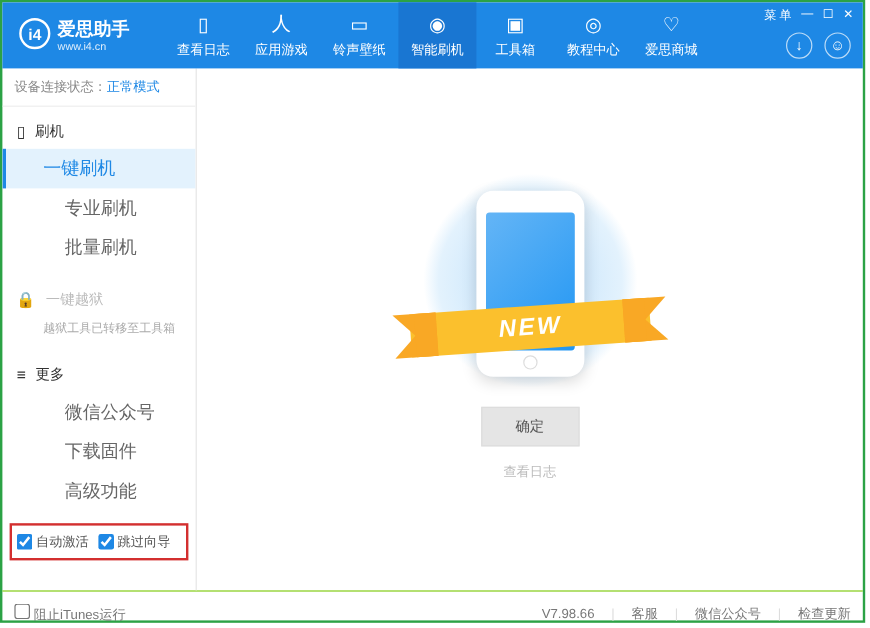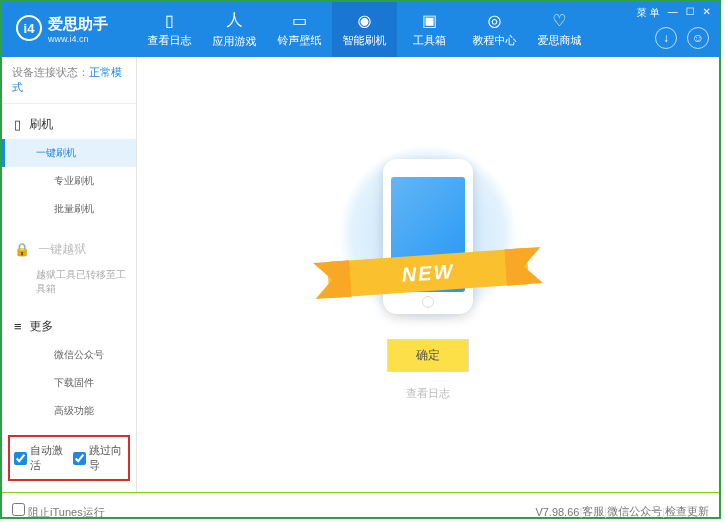--- a/index.html
+++ b/index.html
@@ -14,51 +14,51 @@
 .nav{display:flex;height:100%}
 .nav-item{width:65px;display:flex;flex-direction:column;align-items:center;justify-content:center;cursor:pointer;font-size:11px}
 .nav-item.active{background:#1976D2}
 .nav-icon{font-size:16px;margin-bottom:3px}
 .win-controls{position:absolute;right:0;top:0;display:flex;gap:8px;padding:4px 8px;font-size:10px;color:#fff}
 .win-controls span{cursor:pointer}
 .right-icons{position:absolute;right:10px;bottom:8px;display:flex;gap:10px}
 .circ-btn{width:22px;height:22px;border:1.5px solid rgba(255,255,255,.7);border-radius:50%;display:flex;align-items:center;justify-content:center;cursor:pointer;font-size:12px}
 
 .body{display:flex;height:calc(100% - 55px - 25px)}
-.sidebar{width:135px;border-right:1px solid #e5e5e5;font-size:12px;color:#555;overflow:hidden}
+.sidebar{width:162px;border-right:1px solid #e5e5e5;font-size:12px;color:#555;overflow:hidden}
 .conn-status{padding:8px 10px;font-size:11px;color:#888;border-bottom:1px solid #eee}
 .conn-status .val{color:#1E88E5}
 .side-sec{padding:6px 0}
 .side-head{display:flex;align-items:center;padding:6px 12px;color:#333;font-size:12px}
 .side-head .ic{margin-right:8px;font-size:13px}
-.side-item{padding:7px 10px 7px 52px;cursor:pointer;color:#666;font-size:10px}
+.side-item{padding:7px 10px 7px 52px;cursor:pointer;color:#666;font-size:15px}
 .side-item.active{background:#E3F2FD;color:#1E88E5;border-left:3px solid #1E88E5;padding-left:31px}
 .side-note{font-size:10px;color:#aaa;padding:4px 10px 4px 34px;line-height:1.4}
 .lock-head{color:#bbb}
 .red-box{border:2px solid #D32F2F;margin:4px 6px;padding:6px 4px;display:flex;gap:8px;font-size:11px}
 .red-box label{display:flex;align-items:center;gap:3px;color:#555}
 .red-box input{accent-color:#1E88E5}
 
 .main{flex:1;display:flex;flex-direction:column;align-items:center;justify-content:center;position:relative}
 .phone-img{width:150px;height:170px;position:relative;margin-bottom:20px}
 .halo{position:absolute;width:180px;height:180px;border-radius:50%;background:radial-gradient(circle,#BBDEFB 0%,#E3F2FD 60%,transparent 70%);left:-15px;top:-5px}
 .phone{position:absolute;left:30px;top:10px;width:90px;height:155px;background:#fff;border-radius:14px;box-shadow:0 4px 12px rgba(0,0,0,.15)}
 .phone-screen{position:absolute;left:8px;top:18px;right:8px;bottom:22px;background:linear-gradient(135deg,#64B5F6,#2196F3);border-radius:3px}
 .phone-home{position:absolute;bottom:6px;left:50%;transform:translateX(-50%);width:12px;height:12px;border:1.5px solid #ddd;border-radius:50%}
 .ribbon{position:absolute;bottom:28px;left:-25px;right:-25px;height:36px;background:#FBC02D;transform:rotate(-4deg);display:flex;align-items:center;justify-content:center;color:#fff;font-weight:900;font-size:20px;letter-spacing:2px;font-style:italic}
 .ribbon:before,.ribbon:after{content:"";position:absolute;width:0;height:0;border:18px solid #F9A825}
 .ribbon:before{left:-14px;border-left-color:transparent}
 .ribbon:after{right:-14px;border-right-color:transparent}
 .success-msg{font-size:15px;color:#333;margin-bottom:16px}
-.ok-btn{border:1px solid #ddd;background:#fde047;padding:7px 28px;font-size:12px;color:#555;cursor:pointer;margin-bottom:14px}
+.ok-btn{border:1px solid #ddd;background:#e5e5e5;padding:7px 28px;font-size:12px;color:#555;cursor:pointer;margin-bottom:14px}
 .log-link{font-size:11px;color:#bbb;cursor:pointer}
 
 .statusbar{height:38px;border-top:1px solid #84cc16;display:flex;align-items:center;font-size:11px;color:#777;padding:13px 10px;justify-content:space-between}
 .statusbar .left{display:flex;align-items:center;gap:5px}
-.statusbar .right{display:flex;align-items:center;gap:0}
+.statusbar .right{display:flex;align-items:center;gap:14px}
 .divider-v{color:#ddd}
 </style>
 </head>
 <body>
 <div class="outer">
 
 <div class="titlebar">
   <div class="logo-area">
     <div class="logo-circle">i4</div>
     <div>

